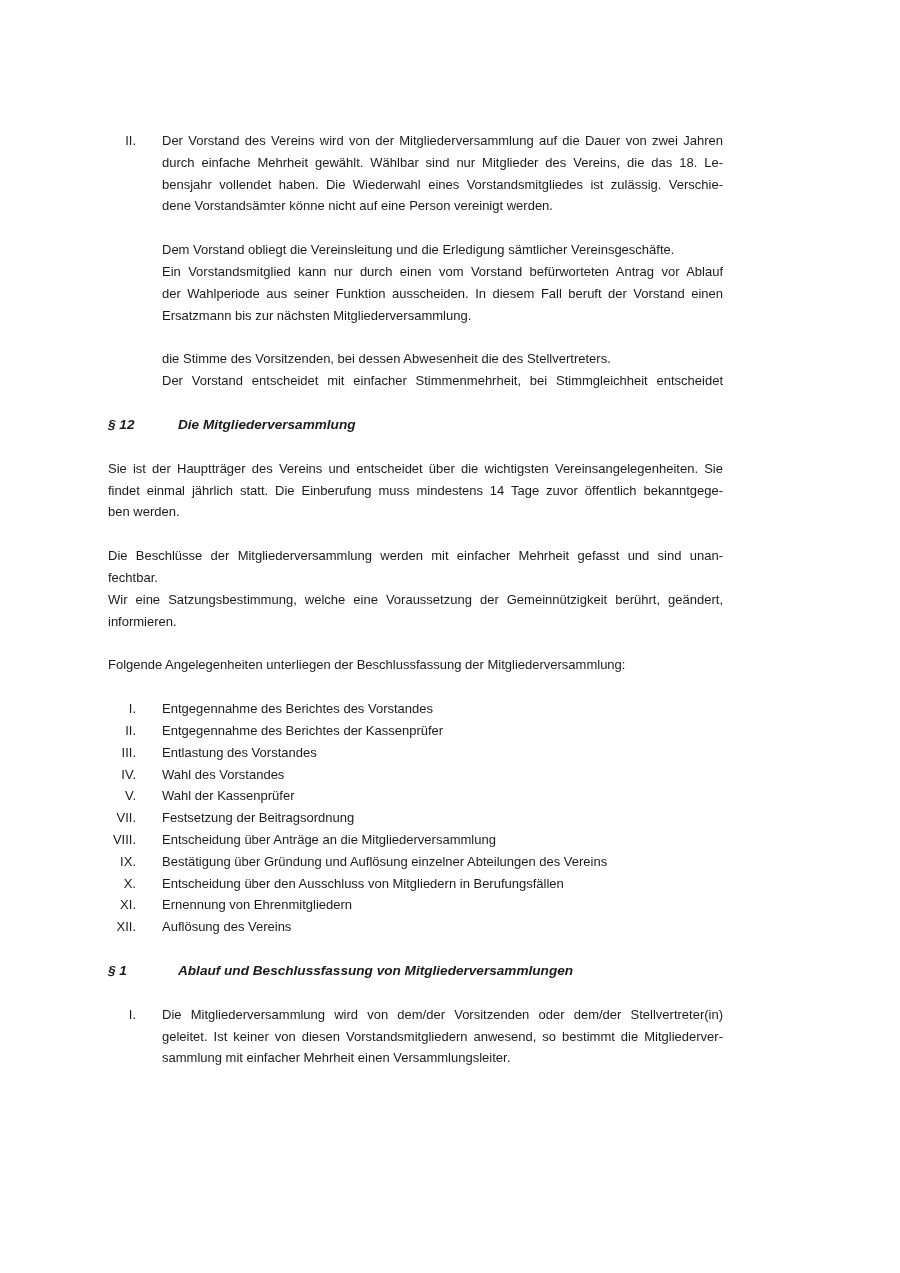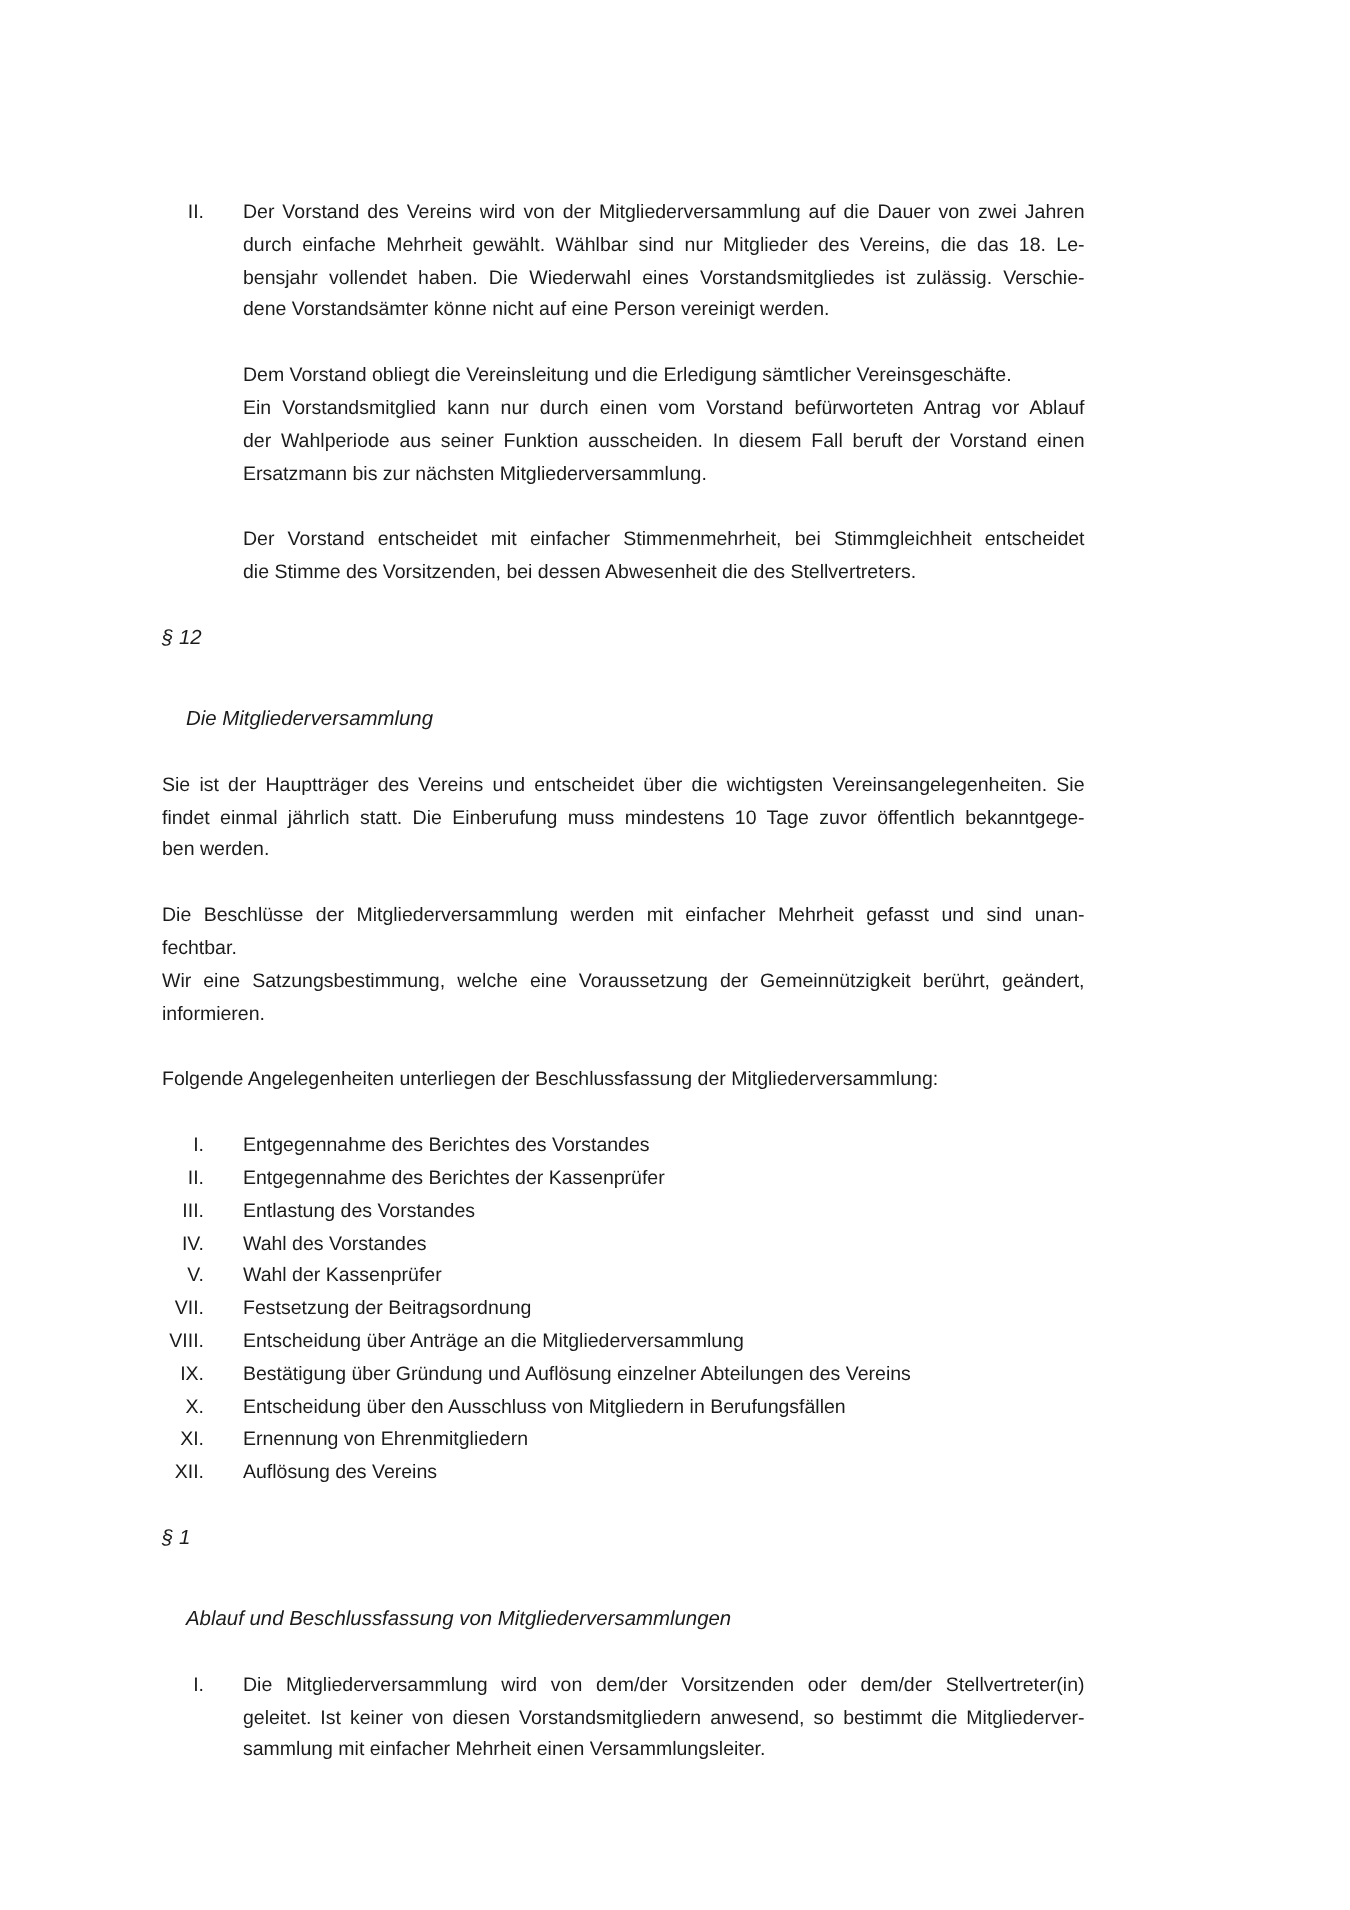--- a/index.html
+++ b/index.html
@@ -23,24 +23,23 @@
     flex: 0 0 28px;
     text-align: right;
     margin-right: 26px;
   }
   .bodycol { flex: 1 1 auto; min-width: 0; }
   .indent { margin-left: 54px; }
   .ln { white-space: normal; }
   .ln.st { text-align: justify; text-align-last: justify; }
   .heading {
     display: flex;
-    font-weight: normal;
+    font-weight: bold;
     font-style: italic;
     font-size: 13.6px;
-    flex-direction: column;
   }
   .h-num { width: 54px; flex: 0 0 54px; text-align: left; }
   .h-title { flex: 1 1 auto; margin-left: 16px; }
   .li-row { display: flex; align-items: flex-start; }
   .li-text { flex: 1 1 auto; }
 </style>
 </head>
 <body>
 
 <div class="page">
@@ -56,32 +55,32 @@
   </div>
 
   <div class="blk indent">
       <div class="ln">Dem Vorstand obliegt die Vereinsleitung und die Erledigung sämtlicher Vereinsgeschäfte.</div>
       <div class="ln st">Ein Vorstandsmitglied kann nur durch einen vom Vorstand befürworteten Antrag vor Ablauf</div>
       <div class="ln st">der Wahlperiode aus seiner Funktion ausscheiden. In diesem Fall beruft der Vorstand einen</div>
       <div class="ln">Ersatzmann bis zur nächsten Mitgliederversammlung.</div>
     </div>
 
   <div class="blk indent">
+      <div class="ln">die Stimme des Vorsitzenden, bei dessen Abwesenheit die des Stellvertreters.</div>
       <div class="ln st">Der Vorstand entscheidet mit einfacher Stimmenmehrheit, bei Stimmgleichheit entscheidet</div>
-      <div class="ln">die Stimme des Vorsitzenden, bei dessen Abwesenheit die des Stellvertreters.</div>
     </div>
 
   <div class="blk heading">
     <div class="h-num">§ 12</div>
     <div class="h-title">Die Mitgliederversammlung</div>
   </div>
 
   <div class="blk">
       <div class="ln st">Sie ist der Hauptträger des Vereins und entscheidet über die wichtigsten Vereinsangelegenheiten. Sie</div>
-      <div class="ln st">findet einmal jährlich statt. Die Einberufung muss mindestens 10 Tage zuvor öffentlich bekanntgege-</div>
+      <div class="ln st">findet einmal jährlich statt. Die Einberufung muss mindestens 14 Tage zuvor öffentlich bekanntgege-</div>
       <div class="ln">ben werden.</div>
     </div>
 
   <div class="blk">
       <div class="ln st">Die Beschlüsse der Mitgliederversammlung werden mit einfacher Mehrheit gefasst und sind unan-</div>
       <div class="ln">fechtbar.</div>
       <div class="ln st">Wir eine Satzungsbestimmung, welche eine Voraussetzung der Gemeinnützigkeit berührt, geändert,</div>
       <div class="ln">informieren.</div>
     </div>
 

